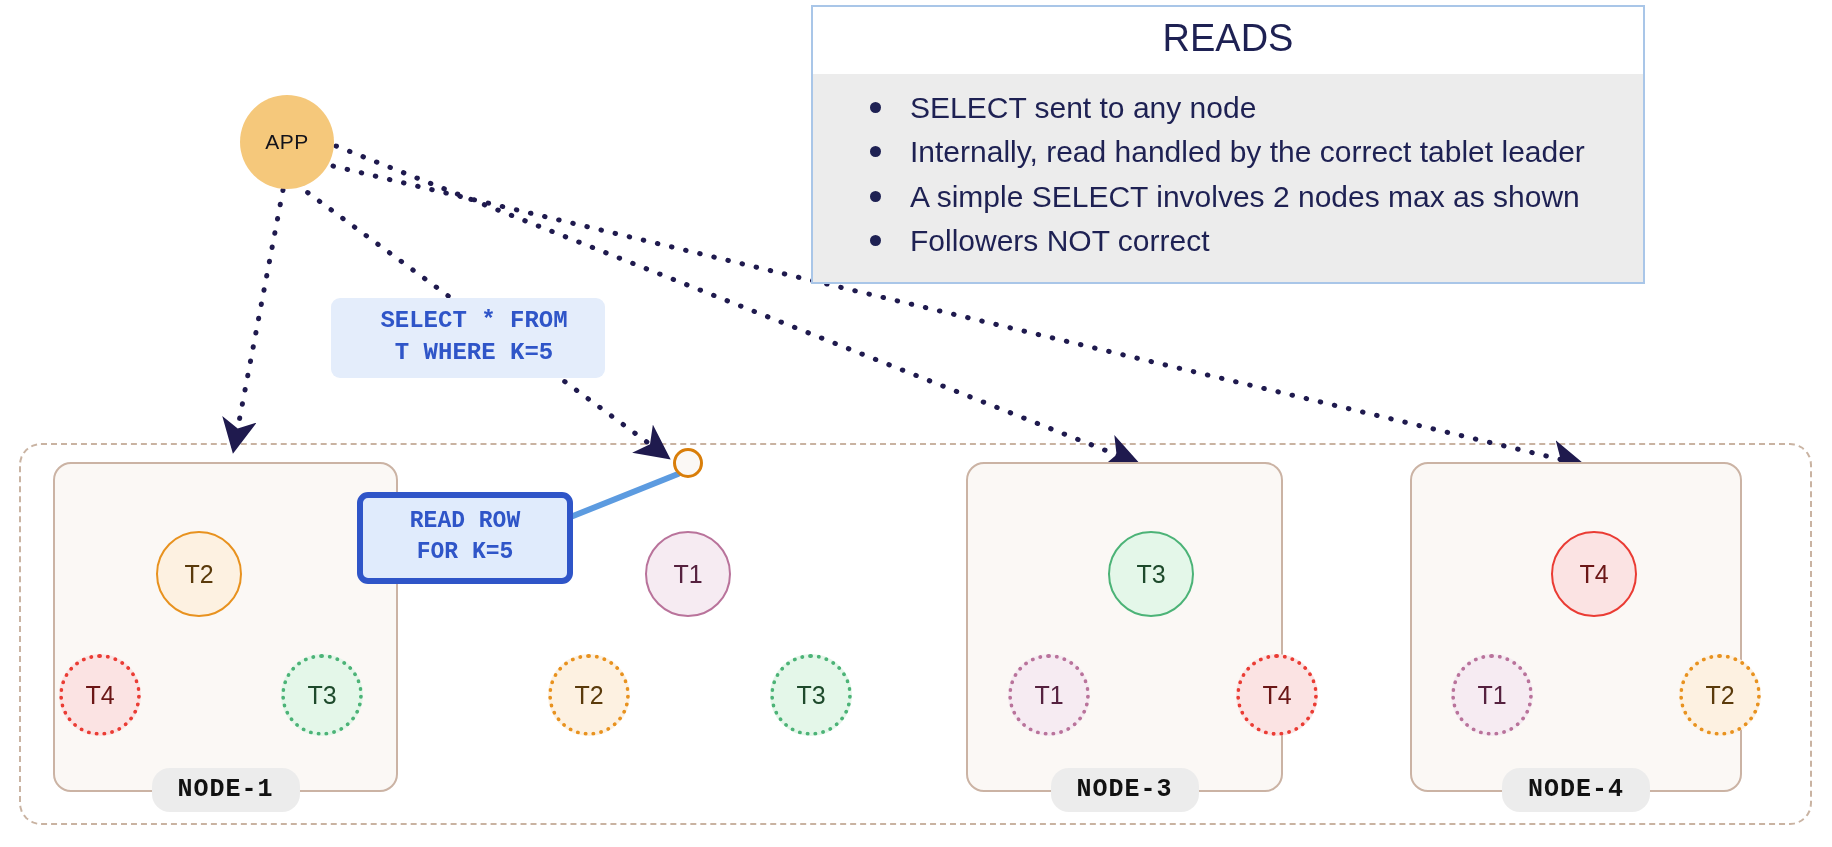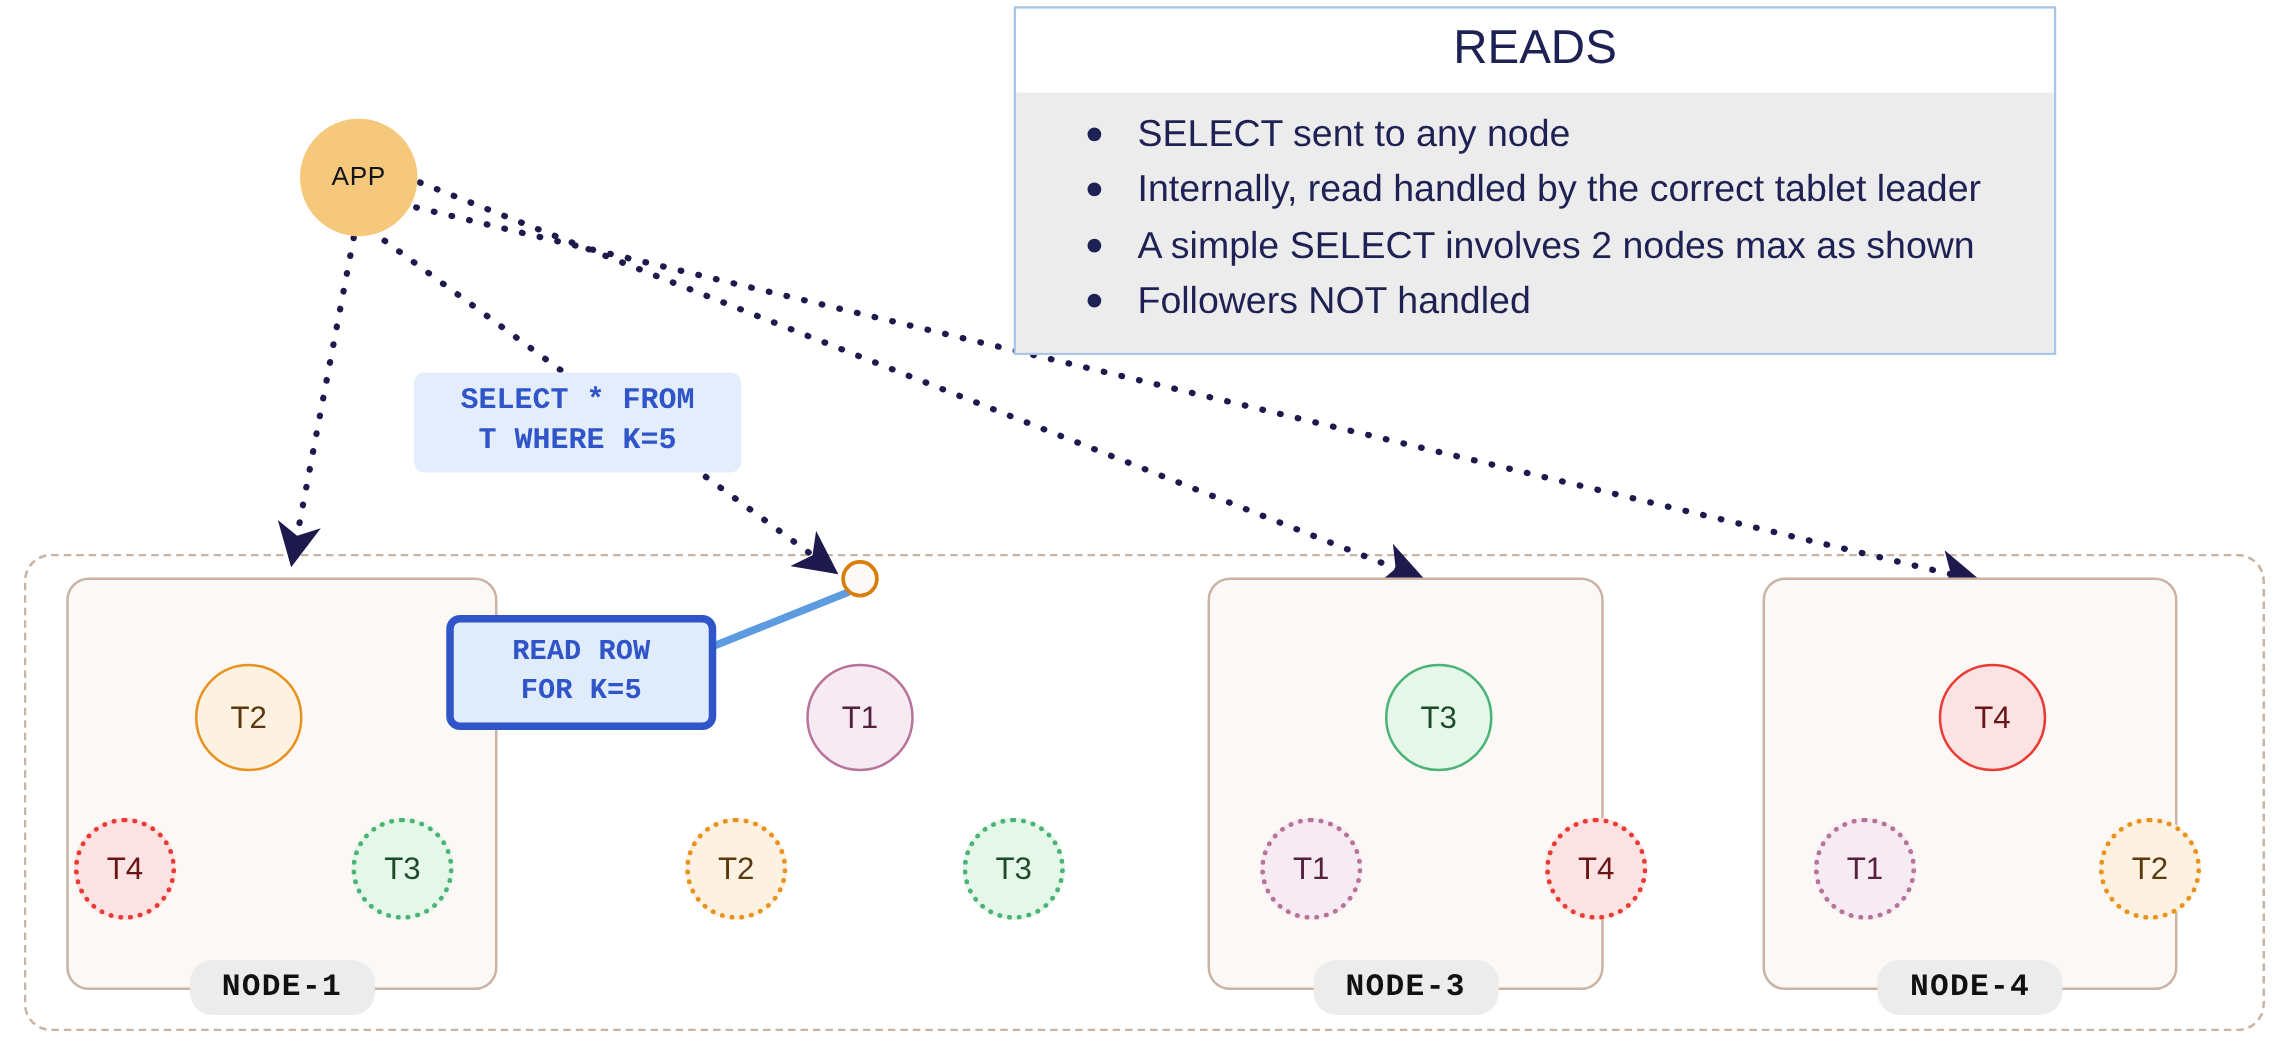--- a/index.html
+++ b/index.html
@@ -96,21 +96,21 @@
   }
 
   
   #sql-callout {
     position: absolute;
     left: 331px;
     top: 298px;
     width: 262px;
     background: #E4EDFB;
     border-radius: 9px;
-    padding: 7px 0 9px 0;
+    padding: 7px 0 9px 12px;
     text-align: center;
     font-family: "Liberation Mono", monospace;
     font-size: 24px;
     font-weight: bold;
     color: #2F55C8;
     line-height: 1.34;
     z-index: 22;
   }
 
   
@@ -290,18 +290,18 @@
     <div>FOR K=5</div>
   </div>
 
   <div id="reads-panel" style="border-color: rgb(169, 198, 232);">
     <div id="reads-title" style="color: rgb(30, 33, 83);">READS</div>
     <div id="reads-body" style="background: rgb(236, 236, 236);">
       <ul id="reads-list">
           <li><span class="bullet"></span><span>SELECT sent to any node</span></li>
           <li><span class="bullet"></span><span>Internally, read handled by the correct tablet leader</span></li>
           <li><span class="bullet"></span><span>A simple SELECT involves 2 nodes max as shown</span></li>
-          <li><span class="bullet"></span><span>Followers NOT handled</span></li>
+          <li><span class="bullet"></span><span>Followers NOT correct</span></li>
         </ul>
     </div>
   </div>
 
 </div>
 
 </body></html>

